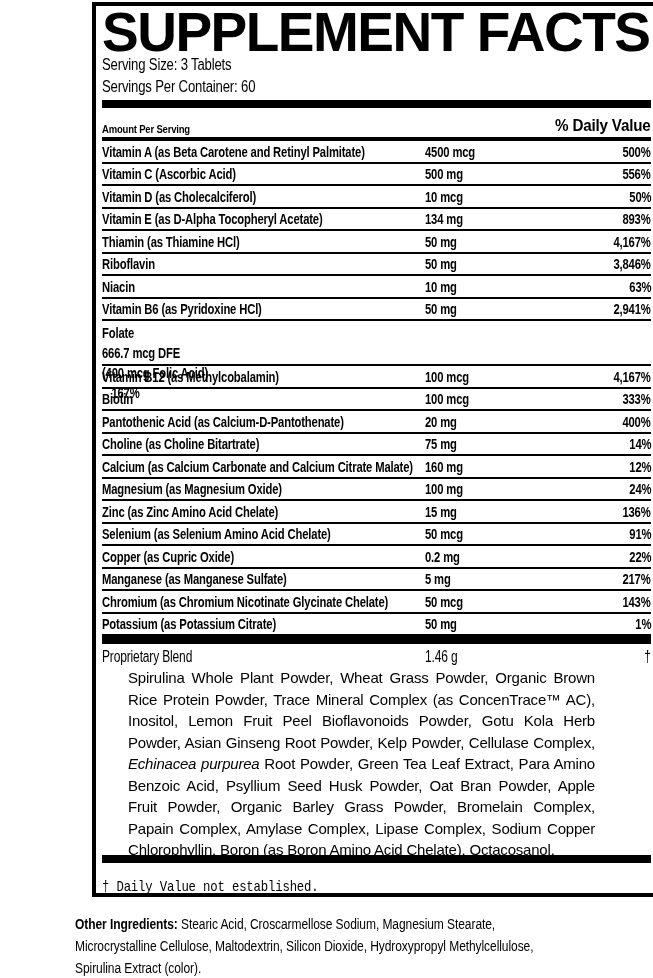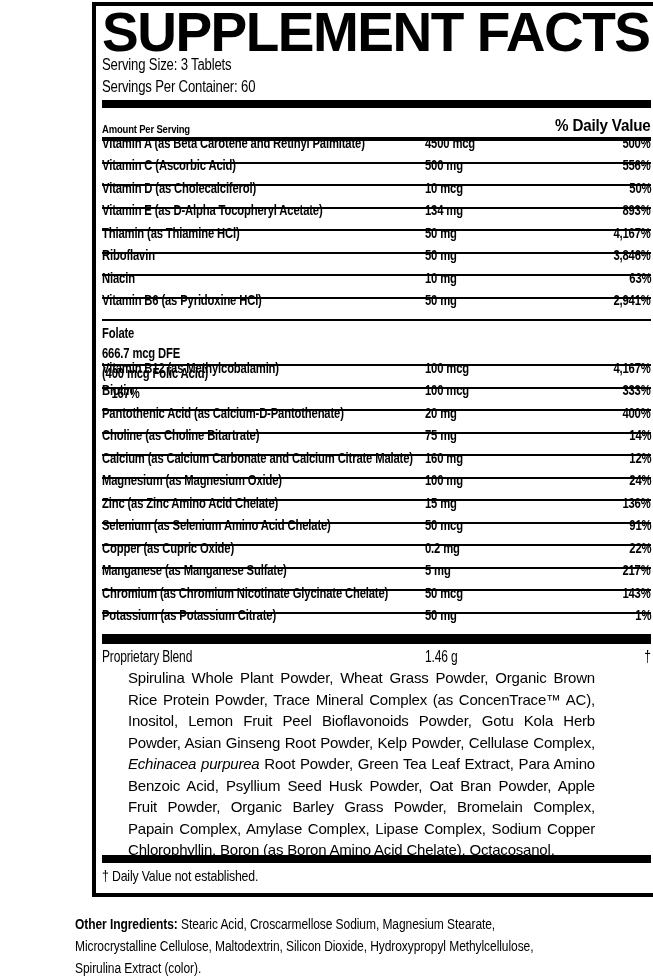--- a/index.html
+++ b/index.html
@@ -29,38 +29,38 @@
   .bar-thick { height:8px; }
   .bar-top { margin-top:2px; }
   .bar-med { height:4px; }
 
   .hdr { height:27px; display:flex; align-items:flex-end; padding-bottom:2px; }
   .hdr .hl { flex:1; font-size:10px; font-weight:bold; }
   .hdr .hr { text-align:left; font-size:16px; font-weight:bold; }
 
   
   .row { display:flex; align-items:flex-end; height:22.5px; box-sizing:border-box;
-         border-bottom:2px solid #000; padding-bottom:10px; }
+         border-bottom:2px solid #000; padding-bottom:1px; }
   .row .tx { font-size:15px; font-weight:bold; line-height:17px; }
   .cell-name { width:323px; flex:0 0 auto; overflow:visible; }
   .cell-amt  { width:112px; flex:0 0 auto; overflow:visible; }
   .cell-dv   { flex:1 1 auto; text-align:right; }
 
   .row.multi { height:45px; align-items:flex-start; padding-top:2px;flex-direction:column; }
   .row.multi .tx { line-height:20px; }
 
   
   .blend-hdr { display:flex; align-items:flex-end; height:22px; padding-bottom:1px; }
   .blend-text {
     margin-left:26px; width:467px; height:188px; overflow:hidden;
     text-align:justify; font-size:15px; line-height:21.5px; letter-spacing:-0.2px;
   }
   .blend-text i { font-style:italic; }
 
-  .footnote { height:20px; line-height:20px; font-size:15px; padding-top:3px; }
+  .footnote { height:20px; line-height:20px; font-size:15px; padding-top:15px;font-family:Liberation Mono, monospace; }
 
   
   .other { position:absolute; left:75px; top:913px; width:500px; overflow:visible; }
   .oi { display:block; width:620px; transform:scaleX(0.775); transform-origin:0 0;
         font-size:15.5px; line-height:22px; letter-spacing:-0.1px; }
   .oi b { font-weight:bold; }
 </style>
 </head>
 <body>
 

